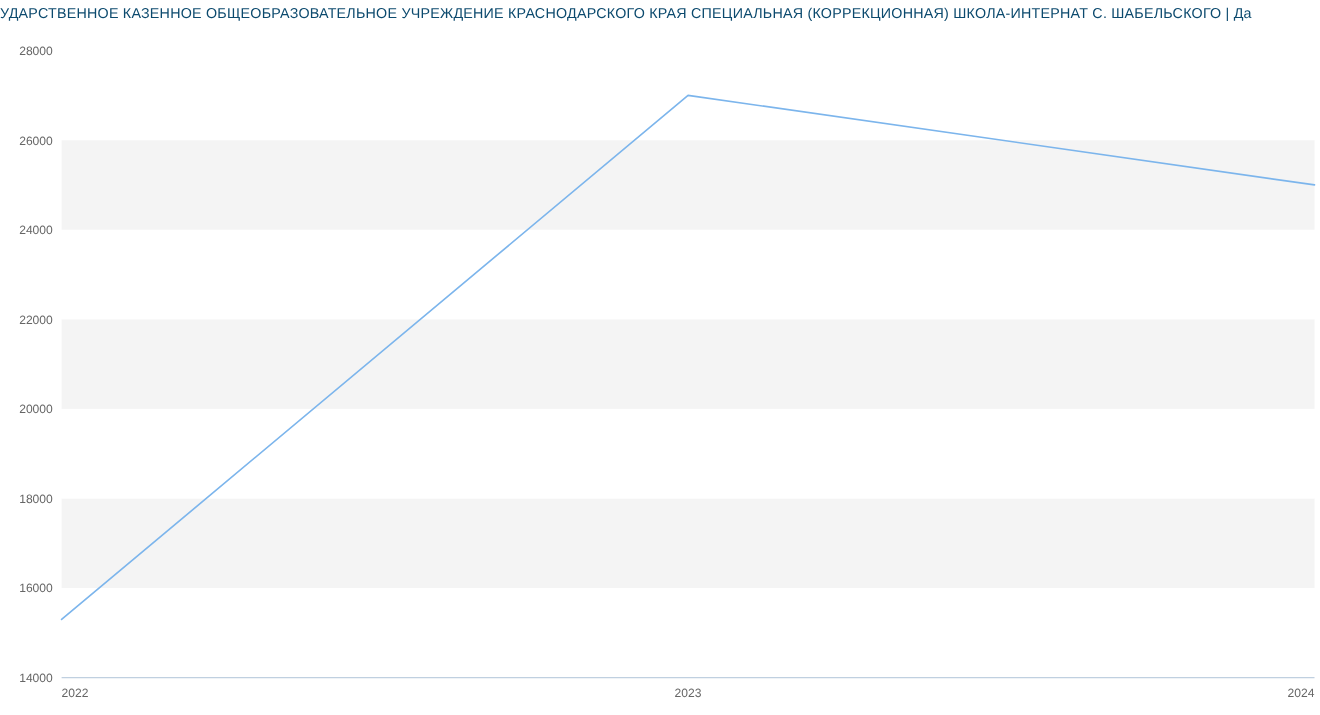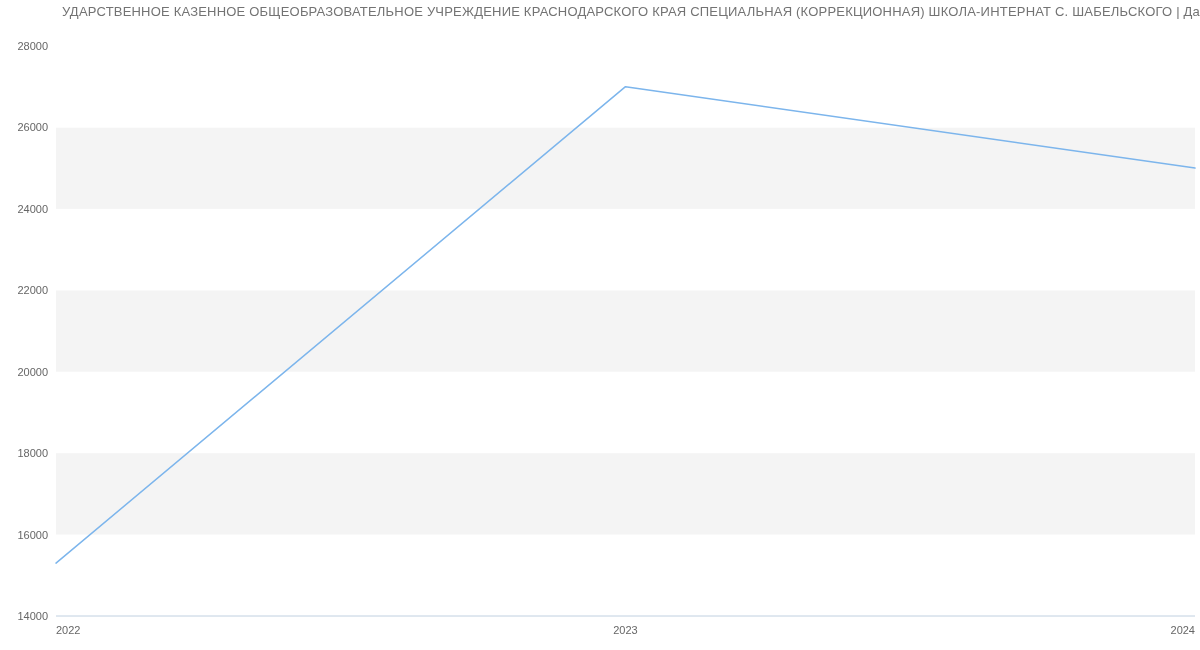--- a/index.html
+++ b/index.html
@@ -6,22 +6,22 @@
     body {
       font-family: Verdana, Arial, sans-serif;
       background: #ffffff;
       width: 1200px;
       height: 650px;
       overflow: hidden;
       position: relative;
     }
     .chart-title {
       font-size: 13px;
-      color: #737373;
-      text-align: right;
+      color: #0c4a6e;
+      text-align: left;
       padding: 4px 0 2px 0;
       width: 100%;
       white-space: nowrap;
       overflow: hidden;
       font-weight: normal;
       letter-spacing: 0.2px;
     }
     .chart-container {
       position: relative;
       width: 100%;

